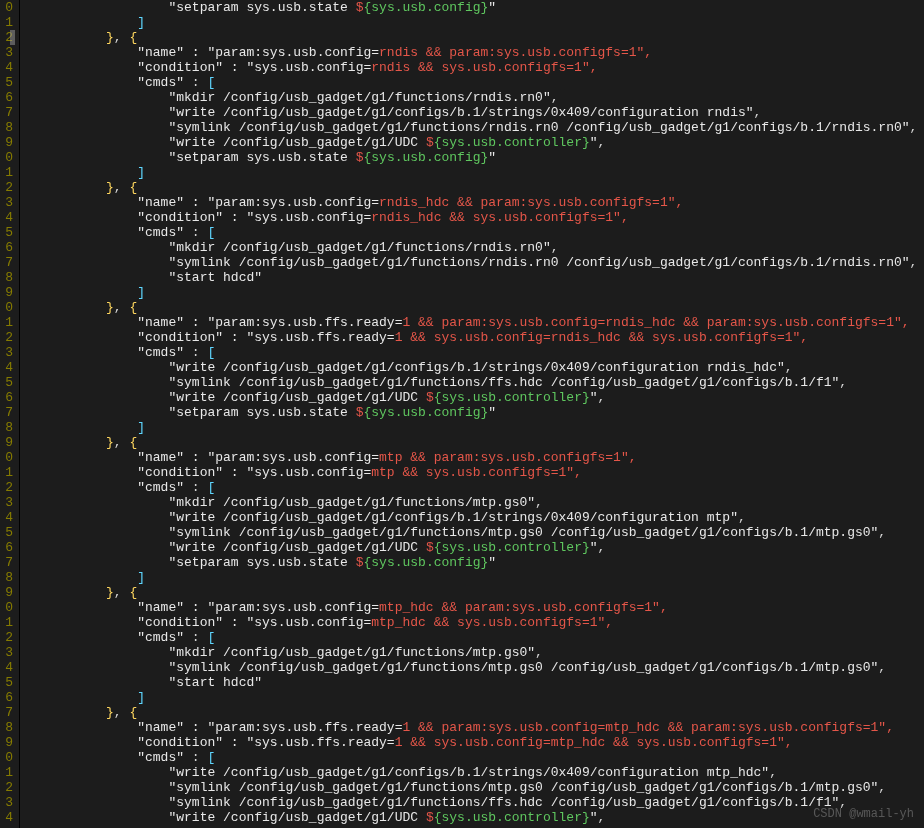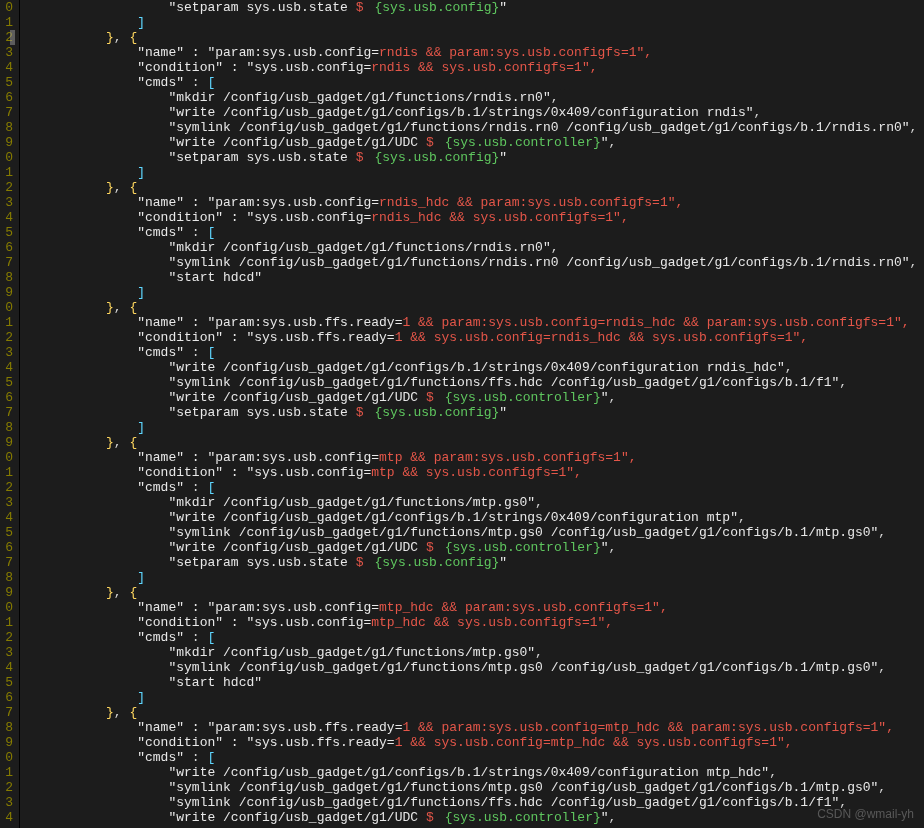--- a/index.html
+++ b/index.html
@@ -30,31 +30,31 @@
     }
     .gutter .ln { height: 15px; }
     .code {
       padding-left: 8px;
       white-space: pre;
       flex: 1;
     }
     .row { height: 15px; }
     .s-str { color: #e8e8e8; }
     .s-red { color: #e45649; }
-    .s-green { color: #5fc75f; margin-left: 11px; }
+    .s-green { color: #5fc75f; }
     .s-br { color: #ffd75f; }
     .s-bl { color: #5fd7ff; }
     .s-pl { color: #d4d4d4; }
     .wm {
       position: absolute;
       right: 10px;
       bottom: 6px;
       color: #888;
       font-size: 12px;
-      font-family: Liberation Sans, sans-serif;
+      font-family: Liberation Mono, monospace;
       opacity: 0.55;
     }
     .cursor-line-mark {
       position: absolute;
       left: 10px;
       top: 0;
       width: 5px;
       height: 15px;
       background: #9e9e9e;
       opacity: 0.5;

